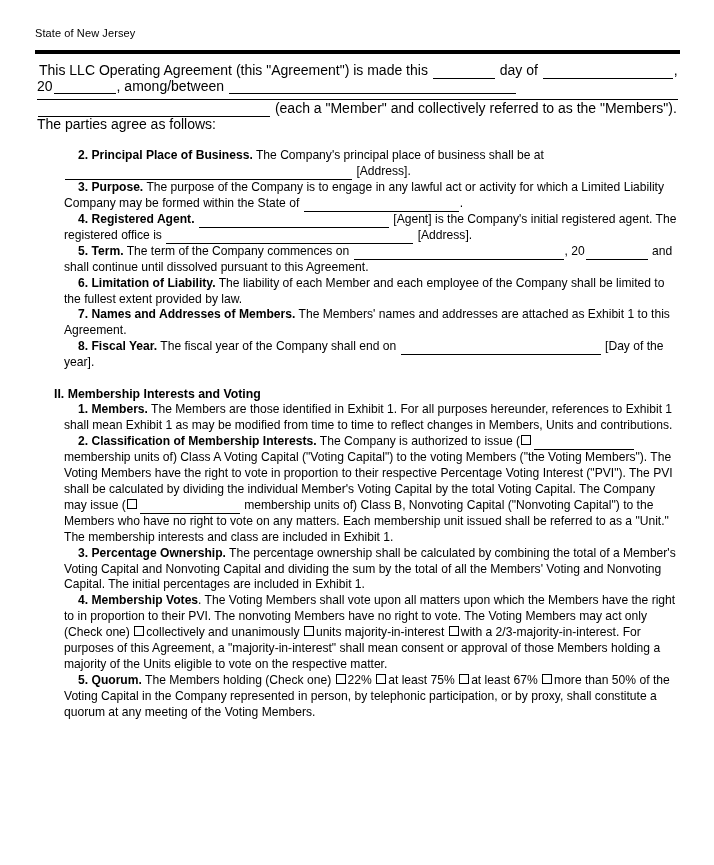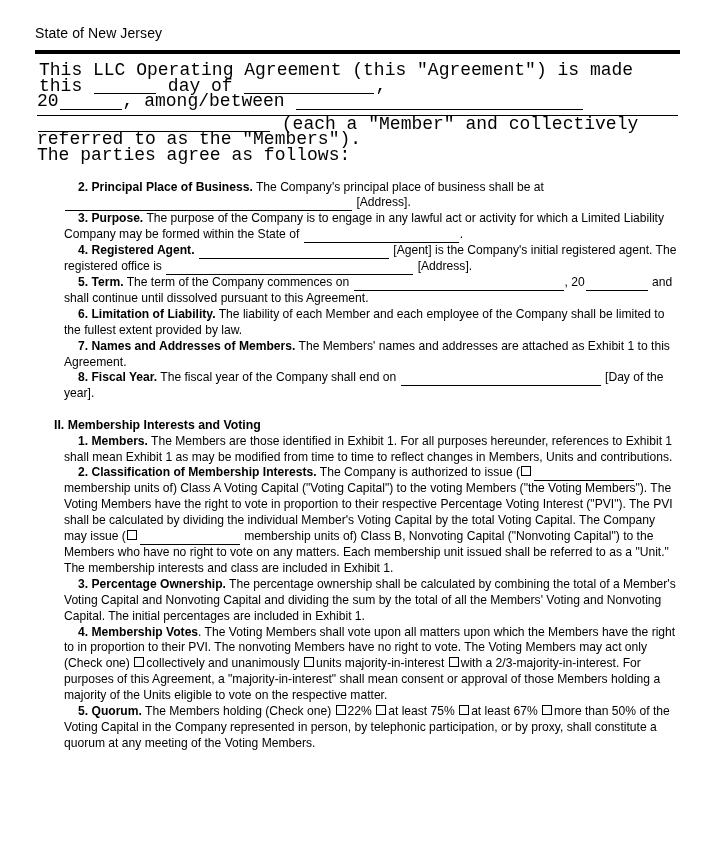--- a/index.html
+++ b/index.html
@@ -15,45 +15,44 @@
     overflow: hidden;
   }
   .page {
     width: 714px;
     height: 865px;
     box-sizing: border-box;
     padding: 26px 33px 0 35px;
     position: relative;
   }
   .state-line {
-    font-size: 14px;
+    font-size: 11px;
     line-height: 14px;
     letter-spacing: 0.1px;
     margin: 0 0 10px 0;
   }
   .doc-title {
     font-size: 28.5px;
     font-weight: bold;
     letter-spacing: -0.4px;
     line-height: 32px;
     margin: 0 0 7px 0;
     white-space: nowrap;
   }
   .title-rule {
     height: 4px;
     background: #000;
     width: 645px;
     margin: 0 0 9px 0;
   }
   .intro {
-    font-size: 18px;
+    font-size: 14px;
     line-height: 15.6px;
     margin: 0 0 16px 4px;
     width: 640px;
-    font-family: Liberation Mono, monospace;
   }
   .intro p { margin: 0; }
   .intro .l2 { margin-left: -2px; }
   .intro-rule {
     border-bottom: 1px solid #000;
     height: 0;
     width: 641px;
     margin: 5px 0 1px -2px;
   }
   .parties { margin-top: 0px; }

